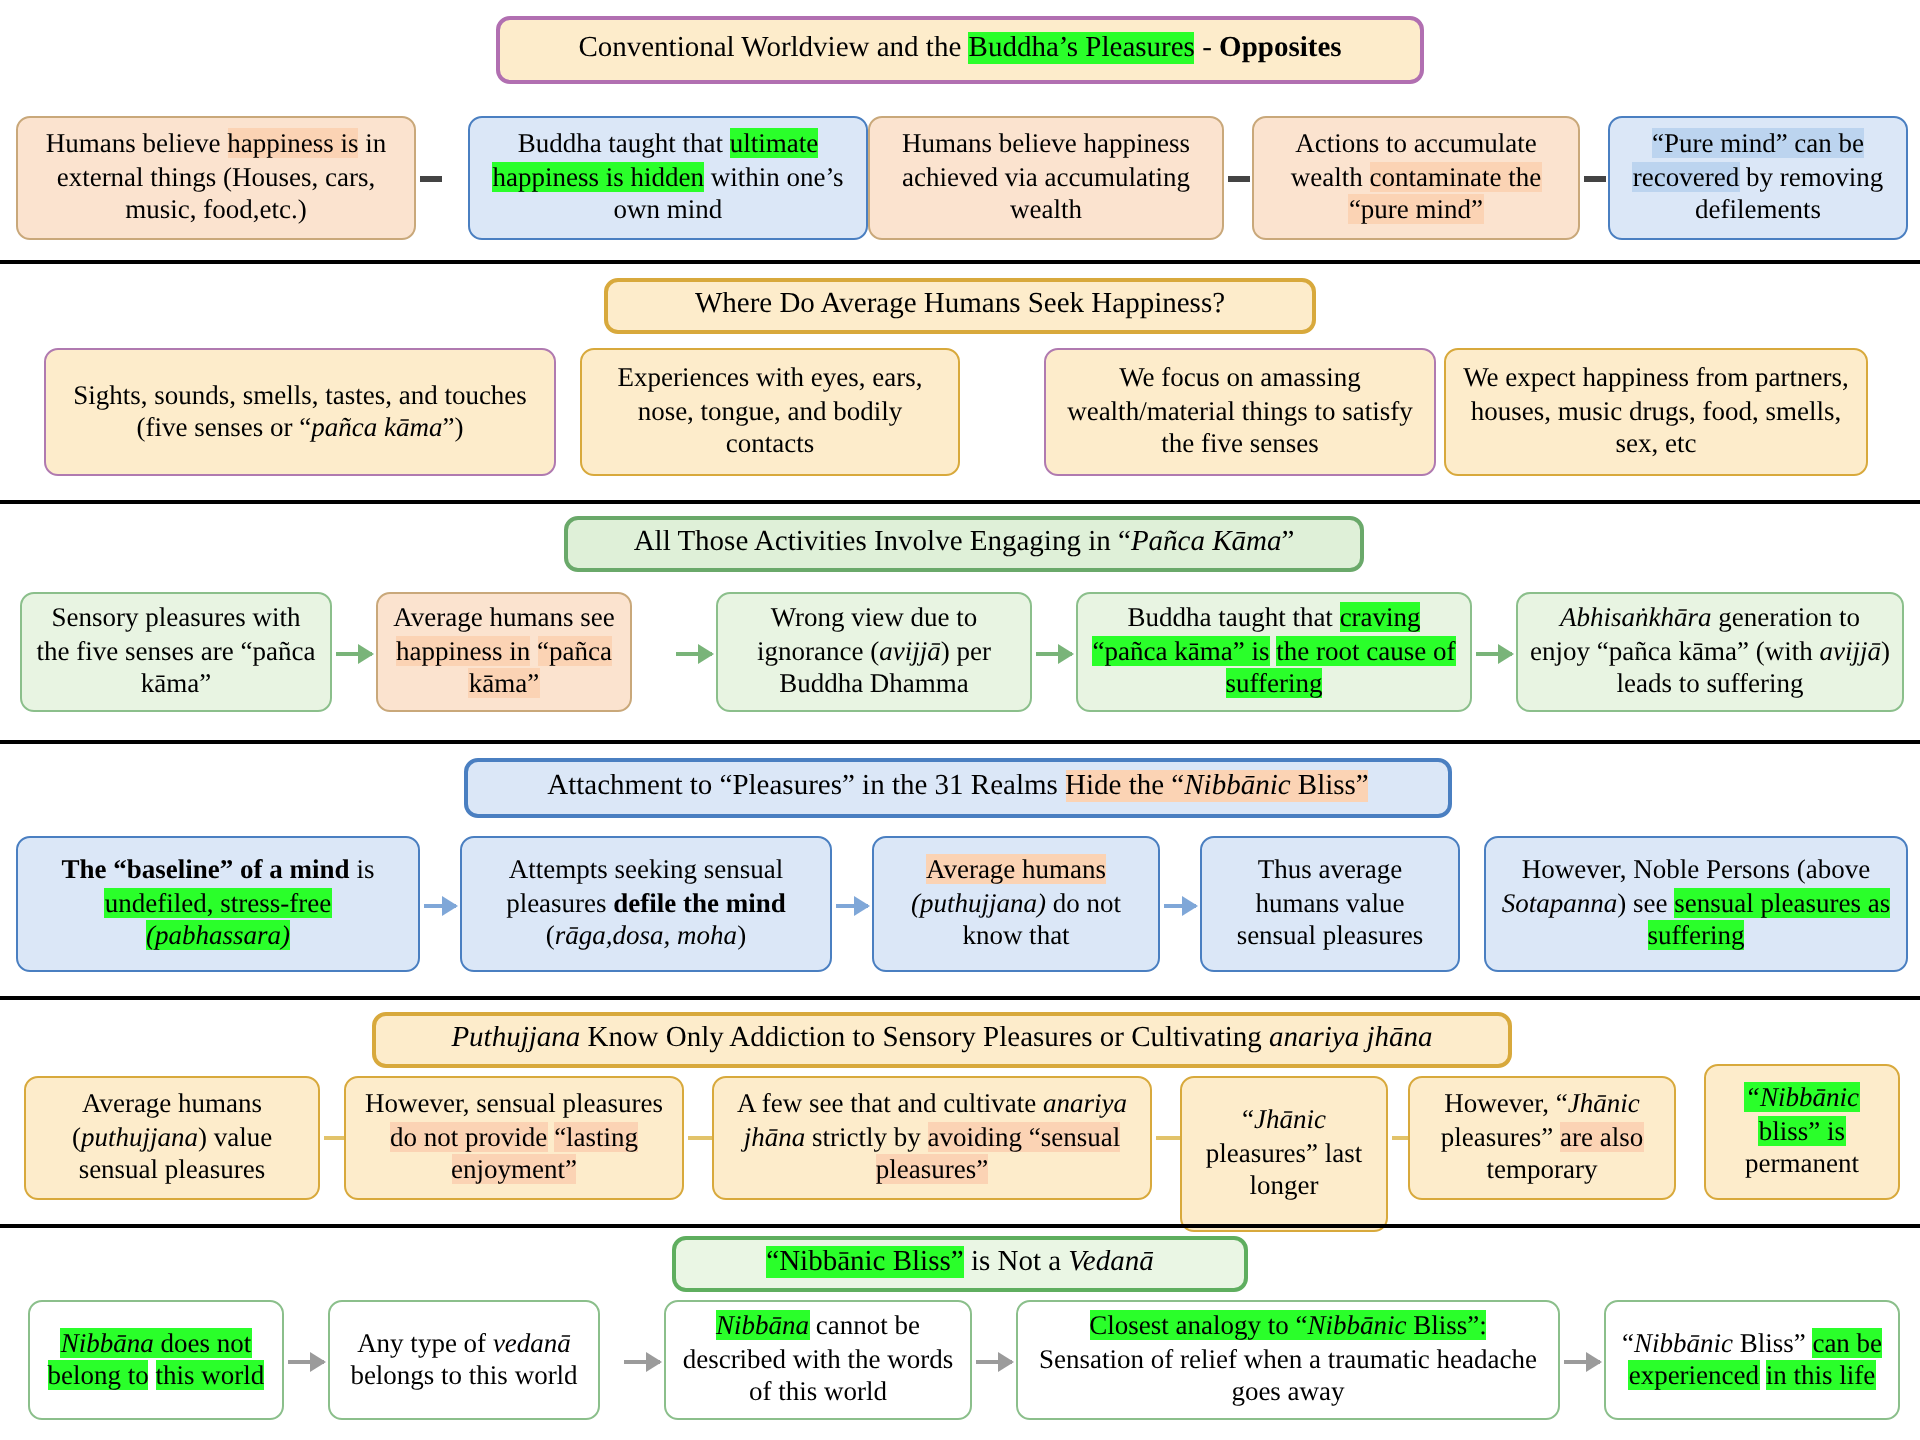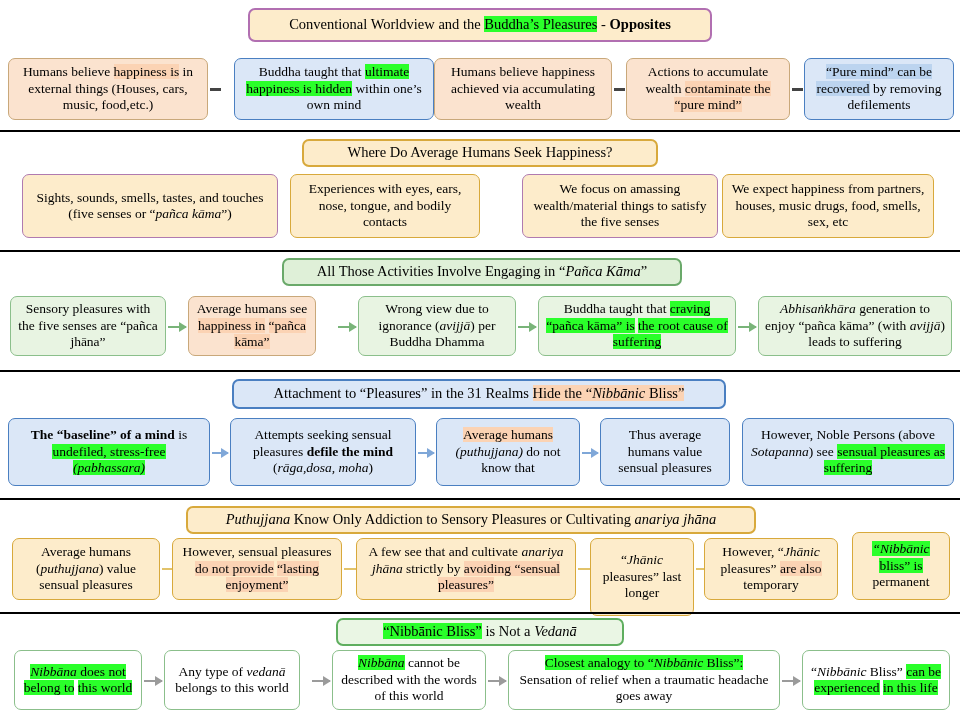--- a/index.html
+++ b/index.html
@@ -140,21 +140,21 @@
 
   <div class="rule" style="top:250px;"></div>
 
   <div class="box title c-titlegreen" style="left:282px;top:258px;width:400px;height:28px;">
     <span>
       <span>All Those Activities Involve Engaging in “</span><span class="i">Pañca Kāma</span><span>”</span>
     </span>
   </div>
 
   <div class="box c-lightgreen" style="left:10px;top:296px;width:156px;height:60px;">
-    <span>Sensory pleasures with the five senses are “pañca jhāna”</span>
+    <span>Sensory pleasures with the five senses are “pañca kāma”</span>
   </div>
   <div class="arrow a-green" style="left:168px;top:326px;width:18px;">
     <div class="line"></div>
       <div class="head"></div>
   </div>
   <div class="box c-peach" style="left:188px;top:296px;width:128px;height:60px;">
     <span>
       <span>Average humans see </span><span class="hl-peach">happiness in</span> <span class="hl-peach">“pañca kāma”</span>
     </span>
   </div>

